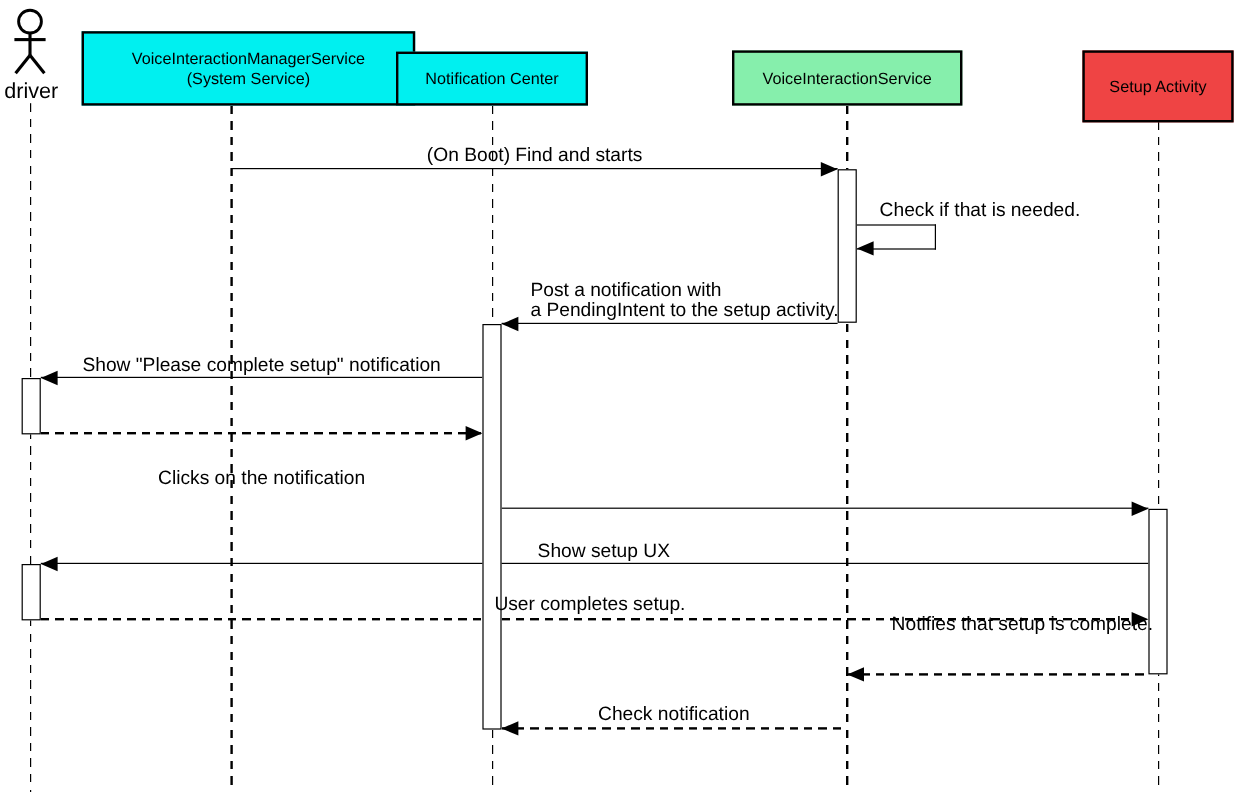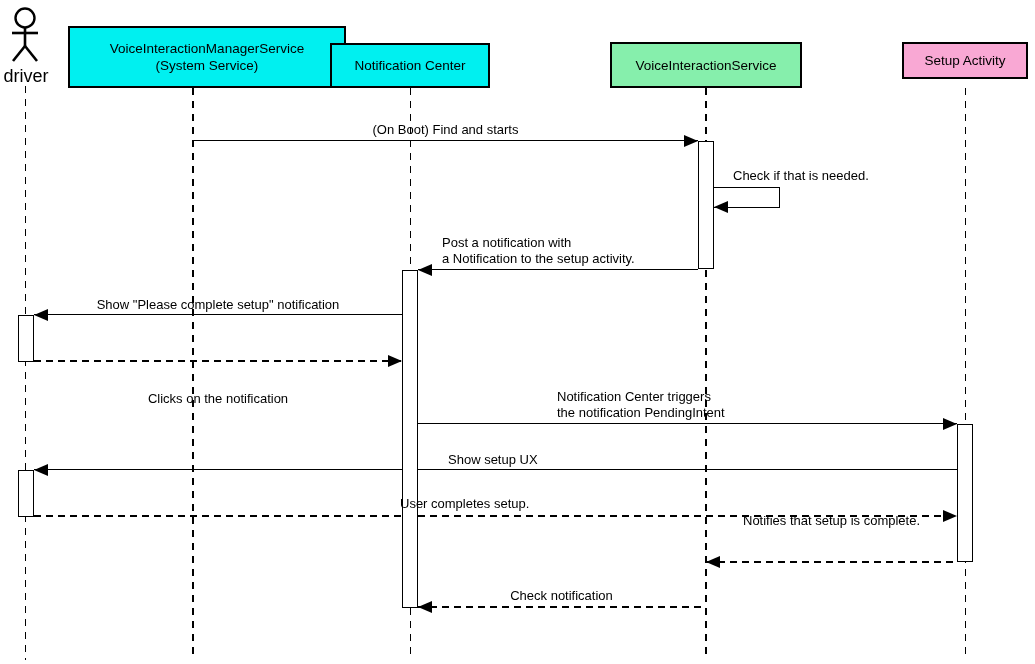--- a/index.html
+++ b/index.html
@@ -55,21 +55,21 @@
     border-left:none;
     z-index:2;
   }
   
   .ah{position:absolute;width:0;height:0;z-index:4;}
   .ah-right{border-top:6px solid transparent;border-bottom:6px solid transparent;border-left:14px solid #000;}
   .ah-left{border-top:6px solid transparent;border-bottom:6px solid transparent;border-right:14px solid #000;}
   
   .mlabel{
     position:absolute;
-    font-size:13px;line-height:16px;
+    font-size:16px;line-height:16px;
     white-space:pre-line;
     z-index:5;
   }
   .mlabel.center{text-align:center;}
   .mlabel.nowrap{white-space:nowrap;}
   
   .actor-figure{position:absolute;left:0;top:5px;z-index:2;}
   .actor-label{
     position:absolute;left:0px;top:66px;width:52px;
     text-align:center;font-size:18px;z-index:2;
@@ -98,63 +98,61 @@
   <div class="pbox" style="left: 68px; top: 26px; width: 278px; height: 62px; background: rgb(0, 240, 240);">
     <span>VoiceInteractionManagerService
 (System Service)</span>
   </div>
   <div class="pbox" style="left: 330px; top: 43px; width: 160px; height: 45px; background: rgb(0, 240, 240);">
     <span>Notification Center</span>
   </div>
   <div class="pbox" style="left: 610px; top: 42px; width: 192px; height: 46px; background: #86efac;">
     <span>VoiceInteractionService</span>
   </div>
-  <div class="pbox" style="left: 902px; top: 42px; width: 126px; height: 37px; background: #f9a8d4;">
+  <div class="pbox" style="left: 902px; top: 42px; width: 126px; height: 60px; background: #ef4444;">
     <span>Setup Activity</span>
   </div>
 
   <div class="bar" style="left:698px;top:141px;height:128px;"></div>
   <div class="bar" style="left:402px;top:270px;height:338px;"></div>
   <div class="bar" style="left:18px;top:315px;height:47px;"></div>
   <div class="bar" style="left:18px;top:470px;height:47px;"></div>
   <div class="bar" style="left:957px;top:424px;height:138px;"></div>
 
   <div class="line-solid" style="left:193px;top:140px;width:505px;"></div>
   <div class="ah ah-right" style="left:684px;top:135px;"></div>
   <div class="mlabel center" style="left:193px;top:122px;width:505px;">(On Boot) Find and starts</div>
 
   <div class="self-loop" style="left:714px;top:187px;width:66px;height:21px;"></div>
   <div class="ah ah-left" style="left:714px;top:201px;"></div>
   <div class="mlabel nowrap" style="left:733px;top:168px;">Check if that is needed.</div>
 
   <div class="line-solid" style="left:418px;top:269px;width:280px;"></div>
   <div class="ah ah-left" style="left:418px;top:264px;"></div>
   <div class="mlabel" style="left:442px;top:235px;">Post a notification with
-a Notification to the setup activity.</div>
+a PendingIntent to the setup activity.</div>
 
   <div class="line-solid" style="left:34px;top:314px;width:368px;"></div>
   <div class="ah ah-left" style="left:34px;top:309px;"></div>
   <div class="mlabel center" style="left:34px;top:297px;width:368px;">Show "Please complete setup" notification</div>
 
   <div class="line-dashed" style="left:34px;top:360px;width:368px;"></div>
   <div class="ah ah-right" style="left:388px;top:355px;"></div>
   <div class="mlabel center" style="left:34px;top:343px;width:368px;margin-top:48px;">Clicks on the notification</div>
 
   <div class="line-solid" style="left:418px;top:423px;width:539px;"></div>
   <div class="ah ah-right" style="left:943px;top:418px;"></div>
-  <div class="mlabel" style="left:557px;top:389px;">Notification Center triggers
-the notification PendingIntent</div>
 
   <div class="line-solid" style="left:34px;top:469px;width:923px;"></div>
   <div class="ah ah-left" style="left:34px;top:464px;"></div>
   <div class="mlabel nowrap" style="left:448px;top:452px;">Show setup UX</div>
 
   <div class="line-dashed" style="left:34px;top:515px;width:923px;"></div>
   <div class="ah ah-right" style="left:943px;top:510px;"></div>
-  <div class="mlabel nowrap" style="left:400px;top:496px;text-align:right;">User completes setup.</div>
+  <div class="mlabel nowrap" style="left:412px;top:496px;text-align:right;">User completes setup.</div>
 
   <div class="line-dashed" style="left:706px;top:561px;width:251px;"></div>
   <div class="ah ah-left" style="left:706px;top:556px;"></div>
   <div class="mlabel nowrap" style="left:731px;top:513px;margin-left:12px;">Notifies that setup is complete.</div>
 
   <div class="line-dashed" style="left:418px;top:606px;width:287px;"></div>
   <div class="ah ah-left" style="left:418px;top:601px;"></div>
   <div class="mlabel center" style="left:418px;top:588px;width:287px;">Check notification</div>
 
 </div>

